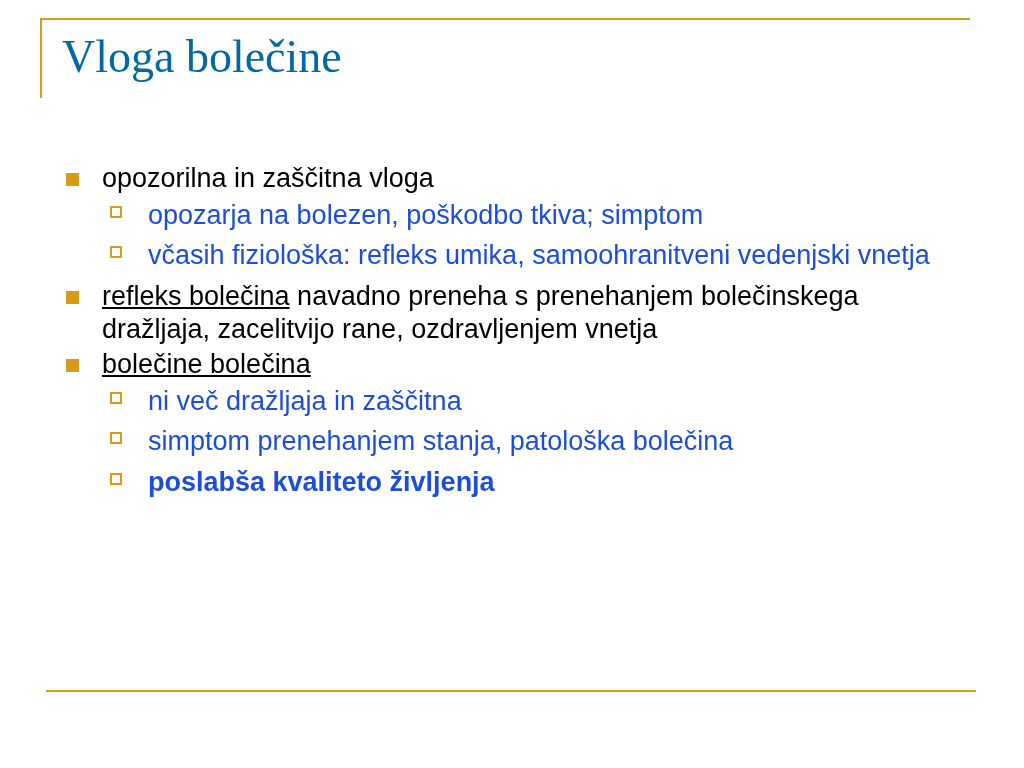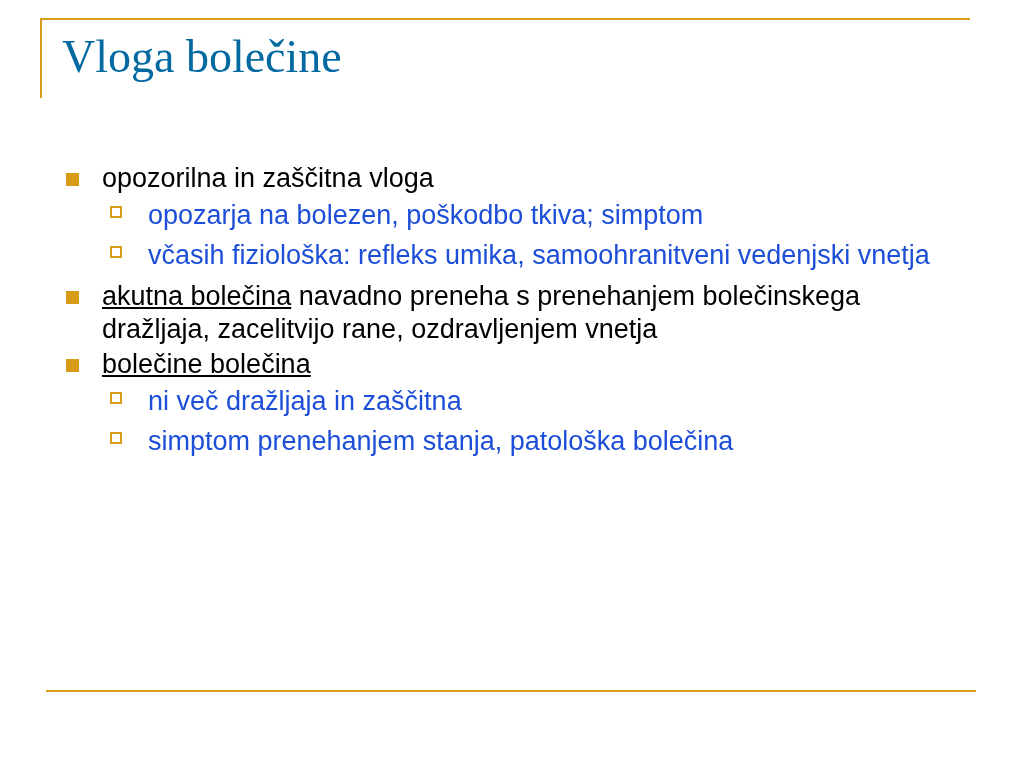--- a/index.html
+++ b/index.html
@@ -145,35 +145,39 @@
           </li>
           <li class="l2">
             <span class="marker2"></span>
             <span>včasih fiziološka: refleks umika, samoohranitveni vedenjski vnetja</span>
           </li>
         </ul>
       </li>
 
       <li class="l1 gap-after">
         <span class="marker1"></span>
-        <span class="u">akutna bolečina</span><span> navadno preneha s prenehanjem bolečinskega dražljaja, zacelitvijo rane, ozdravljenjem vnetja</span>
+        <span class="u">refleks bolečina</span><span> navadno preneha s prenehanjem bolečinskega dražljaja, zacelitvijo rane, ozdravljenjem vnetja</span>
       </li>
 
       <li class="l1">
         <span class="marker1"></span>
         <span class="u">bolečine bolečina</span>
         <ul class="level2">
           <li class="l2">
             <span class="marker2"></span>
             <span>ni več dražljaja in zaščitna</span>
           </li>
           <li class="l2">
             <span class="marker2"></span>
             <span>simptom prenehanjem stanja, patološka bolečina</span>
           </li>
+          <li class="l2">
+            <span class="marker2"></span>
+            <span class="b">poslabša kvaliteto življenja</span>
+          </li>
         </ul>
       </li>
 
     </ul>
   </div>
 
   <div class="bottom-rule"></div>
 </div>
 
 </body></html>

